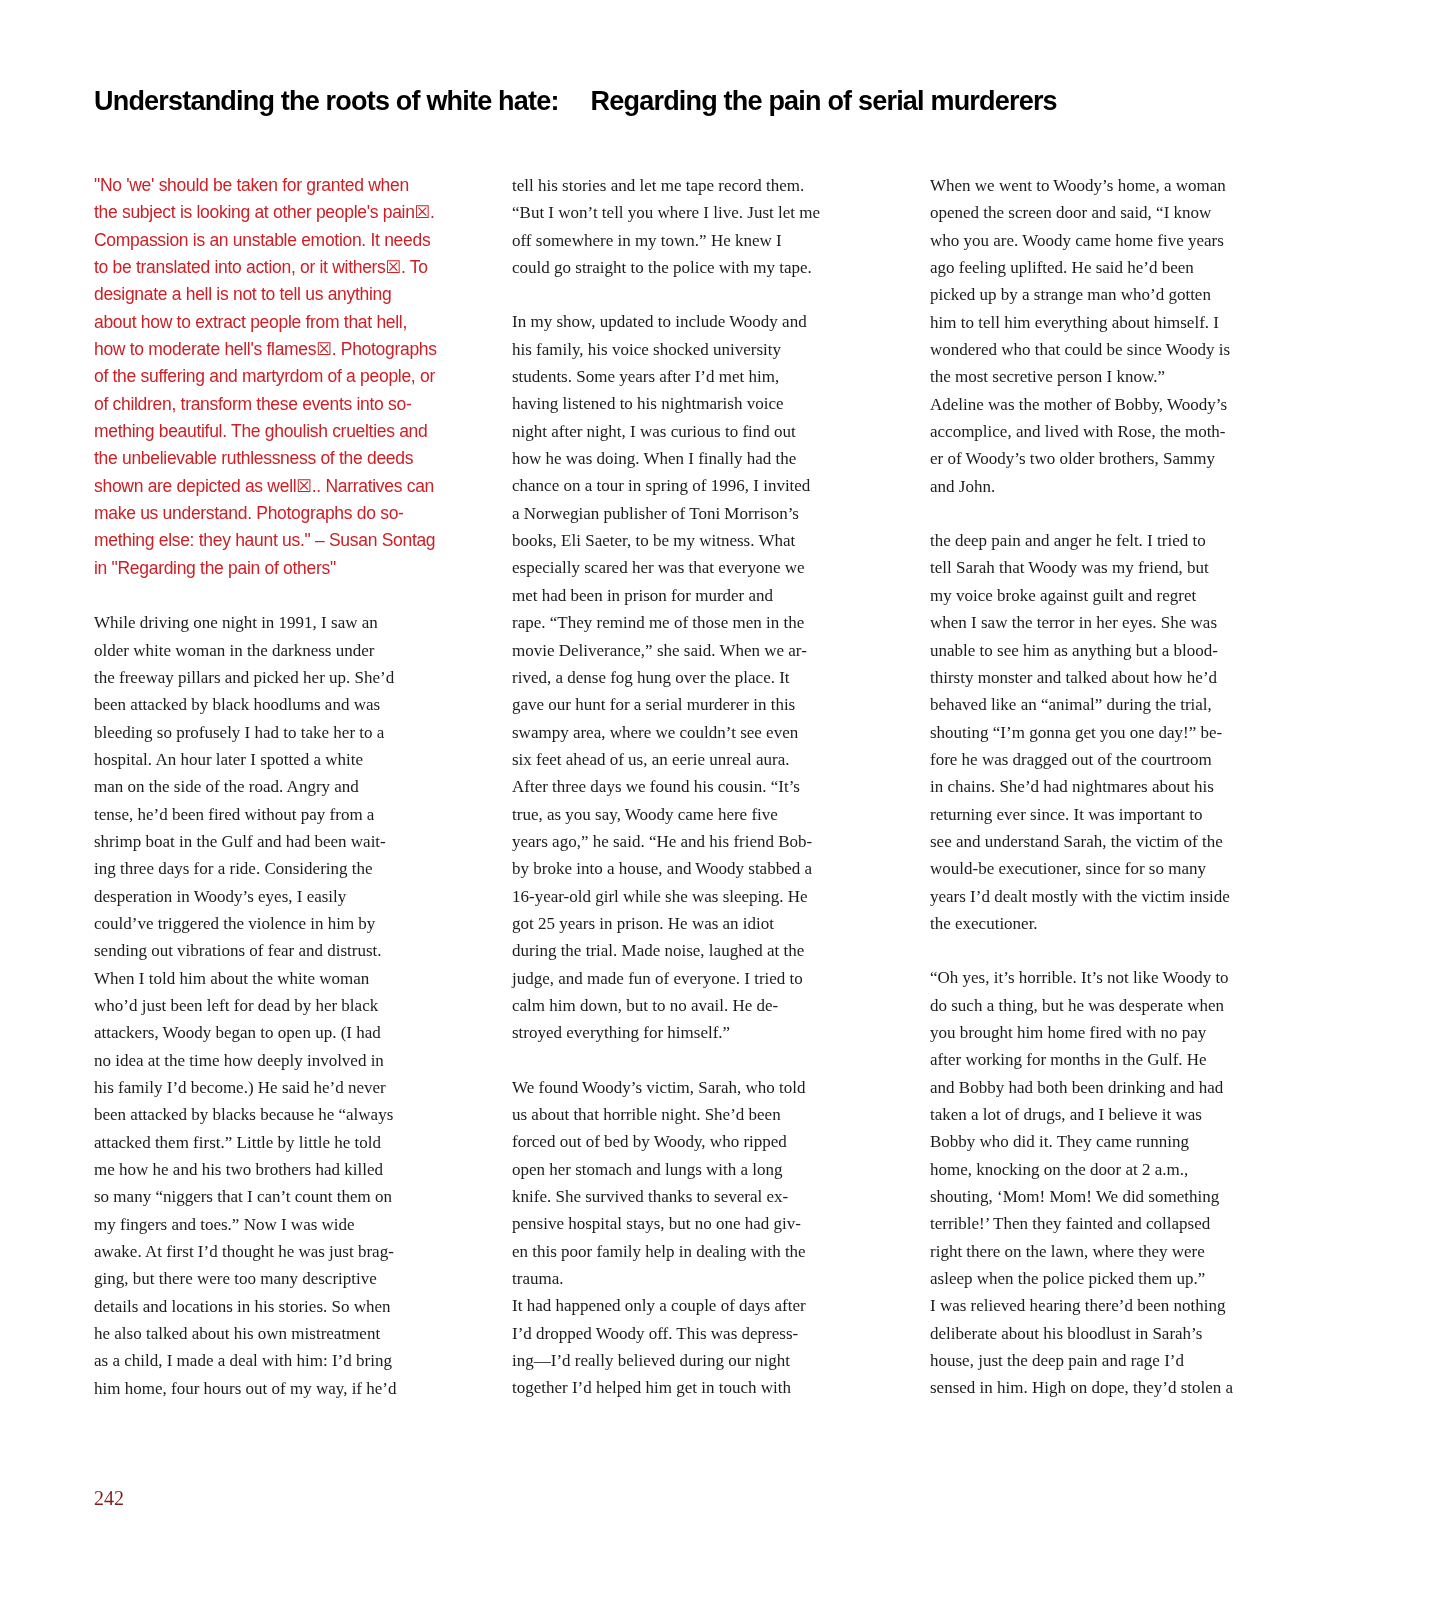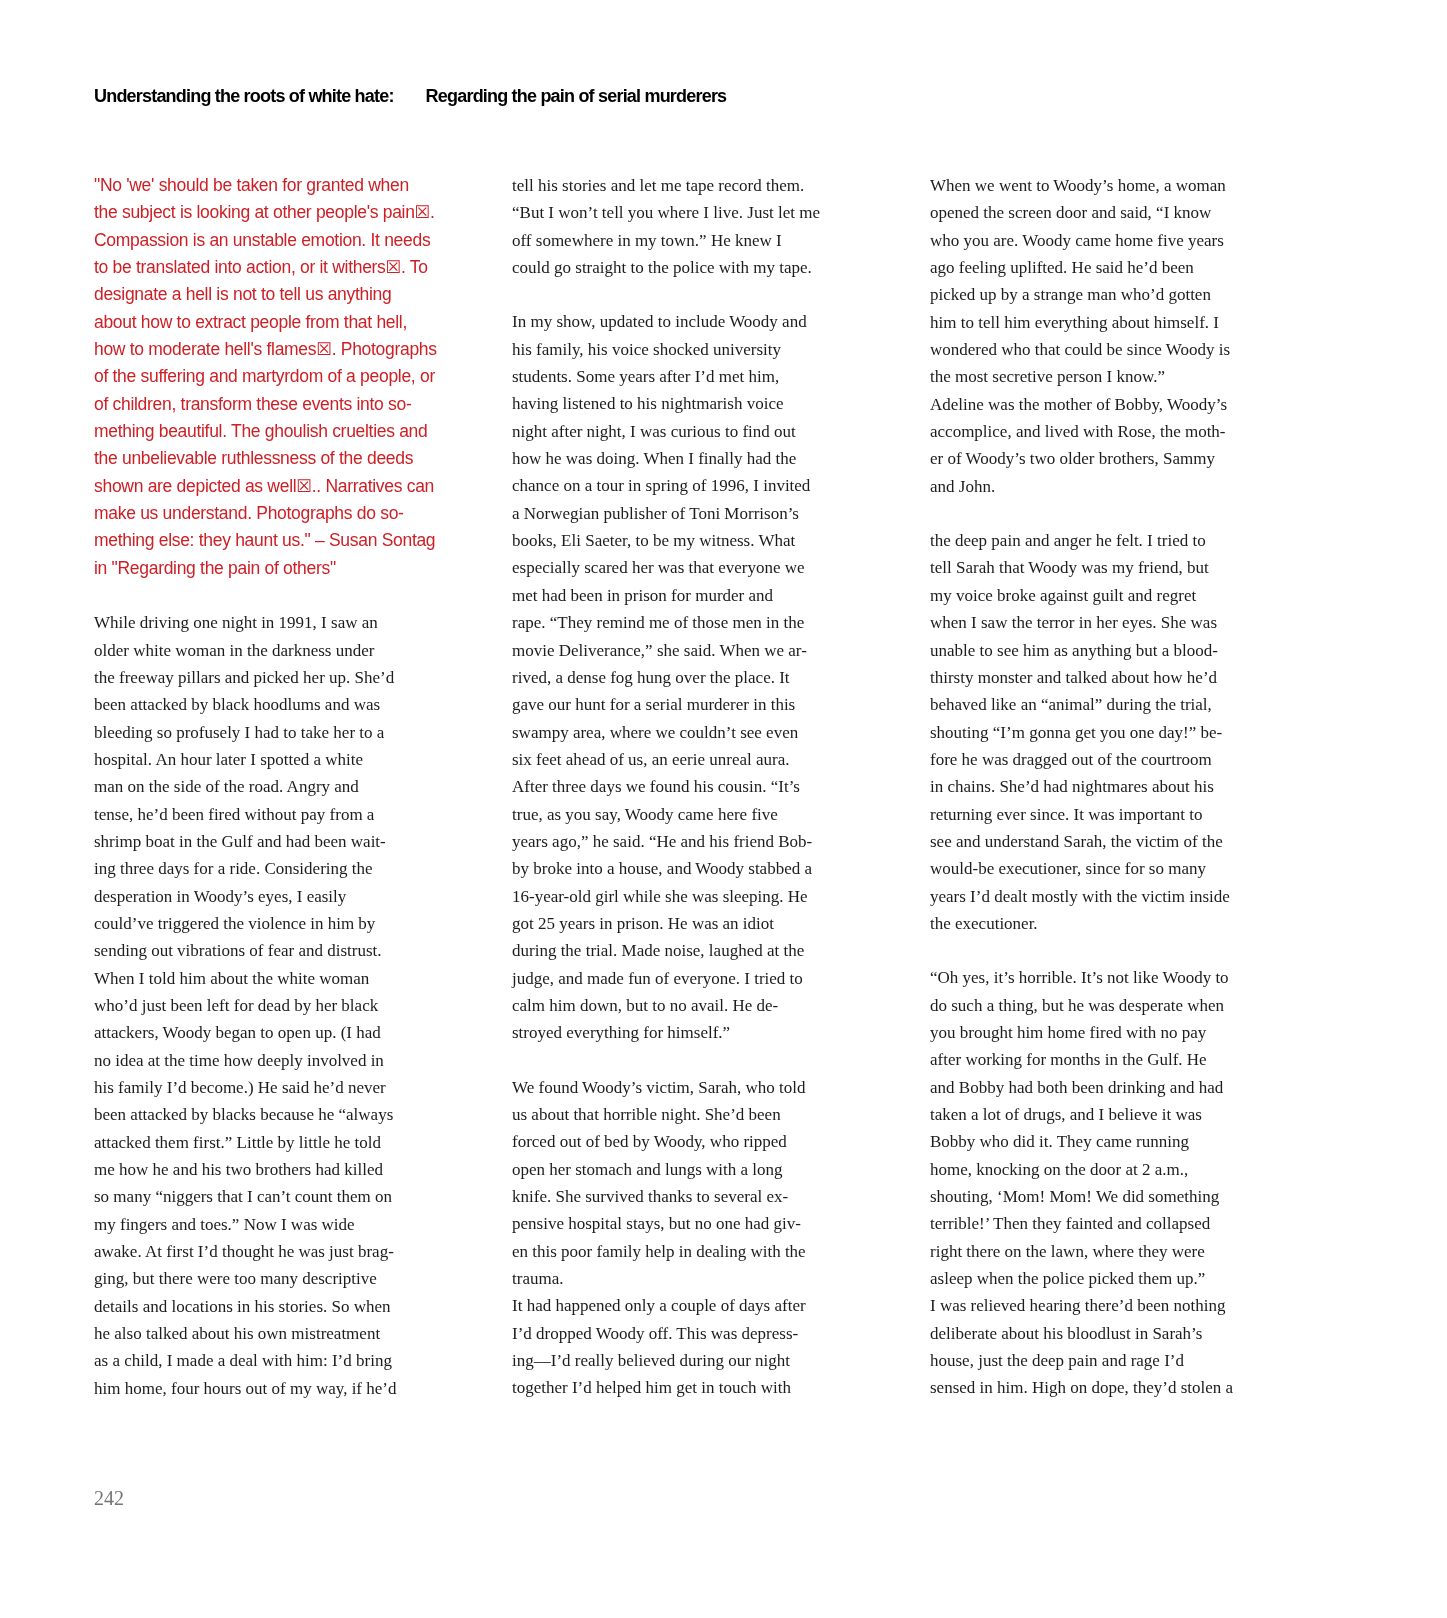--- a/index.html
+++ b/index.html
@@ -6,21 +6,21 @@
   body{
     width:1447px;height:1618px;
     background:#ffffff;
     position:relative;
     font-family:"Liberation Serif", serif;
     color:#1c1c1c;
   }
   .page-title{
     position:absolute;left:94px;top:86px;
     font-family:"Liberation Sans", sans-serif;
-    font-weight:700;font-size:18px;letter-spacing:-0.8px;
+    font-weight:700;font-size:27px;letter-spacing:-0.8px;
     color:#000;white-space:nowrap;
   }
   .page-title .title-right{margin-left:32px;}
   .columns{
     position:absolute;left:94px;top:172px;
     display:flex;gap:38px;
   }
   .column{width:380px;}
   .block{
     white-space:pre-line;
@@ -29,21 +29,21 @@
     color:#1c1c1c;
   }
   .block.quote{
     font-family:"Liberation Sans", sans-serif;
     font-size:17.5px;letter-spacing:-0.3px;
     color:#cd2026;
   }
   .block:last-child{margin-bottom:0;}
   .page-number{
     position:absolute;left:94px;top:1487px;
-    font-size:20px;color:#737373;
+    font-size:20px;color:#7f1d1d;
   }
 </style>
 </head>
 <body>
 
 <header class="page-title">
   <span class="title-left">Understanding the roots of white hate:</span><span class="title-right">Regarding the pain of serial murderers</span>
 </header>
 
 <main class="columns" id="columns">

